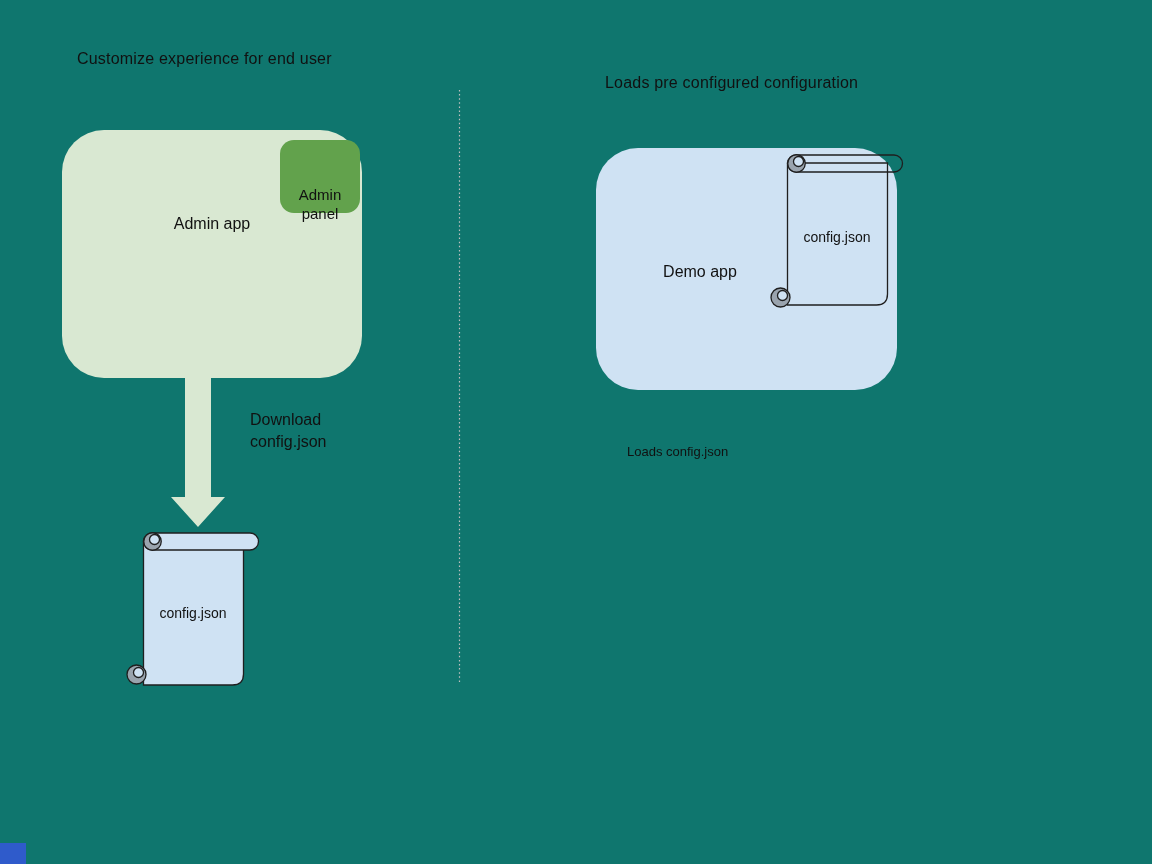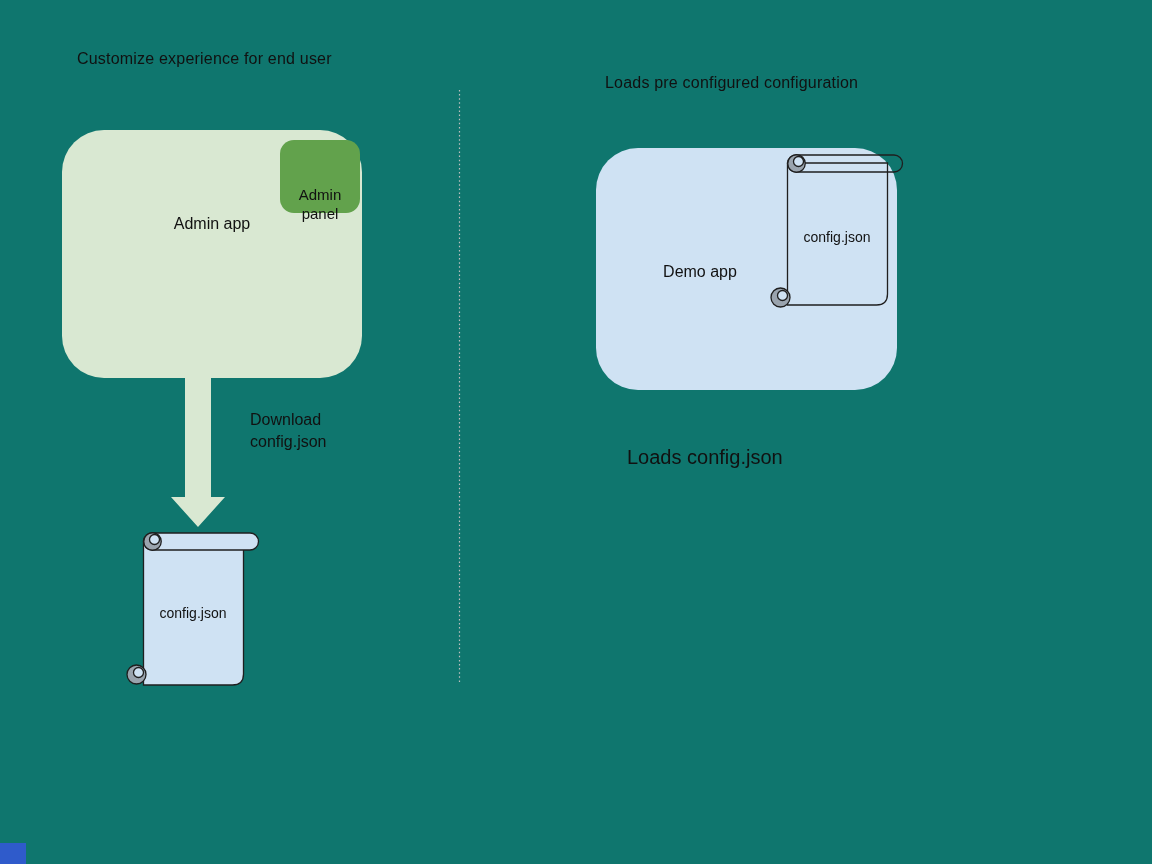--- a/index.html
+++ b/index.html
@@ -15,21 +15,21 @@
   .section-title{left:0;top:49px;font-size:16px;letter-spacing:.2px;}
   #title-left{left:77px;}
   #title-right{left:605px;margin-top:24px;}
   .box-label{display:flex;align-items:center;justify-content:center;font-size:16px;}
   #admin-app-label{left:62px;top:130px;width:300px;height:188px;}
   #admin-panel-label{left:280px;top:140px;width:80px;height:73px;font-size:15px;text-align:center;line-height:1.25;margin-top:28px;}
   #download-label{left:250px;top:409px;font-size:16px;line-height:22px;white-space:pre-line;}
   #config-label-left{left:143px;top:545px;width:100px;height:136px;font-size:14px;}
   #demo-app-label{left:620px;top:262px;width:160px;text-align:center;font-size:16px;}
   #config-label-right{left:787px;top:171px;width:100px;height:132px;font-size:14px;}
-  #loads-config-label{left:627px;top:444px;font-size:20px;}
+  #loads-config-label{left:627px;top:444px;font-size:13px;}
 </style>
 </head>
 <body>
 
 <div class="canvas">
 
   <svg class="shapes" viewBox="0 0 1152 864" xmlns="http://www.w3.org/2000/svg">
 
     <rect x="62" y="130" width="300" height="248" rx="42" fill="#d9e8d2"></rect>
 

